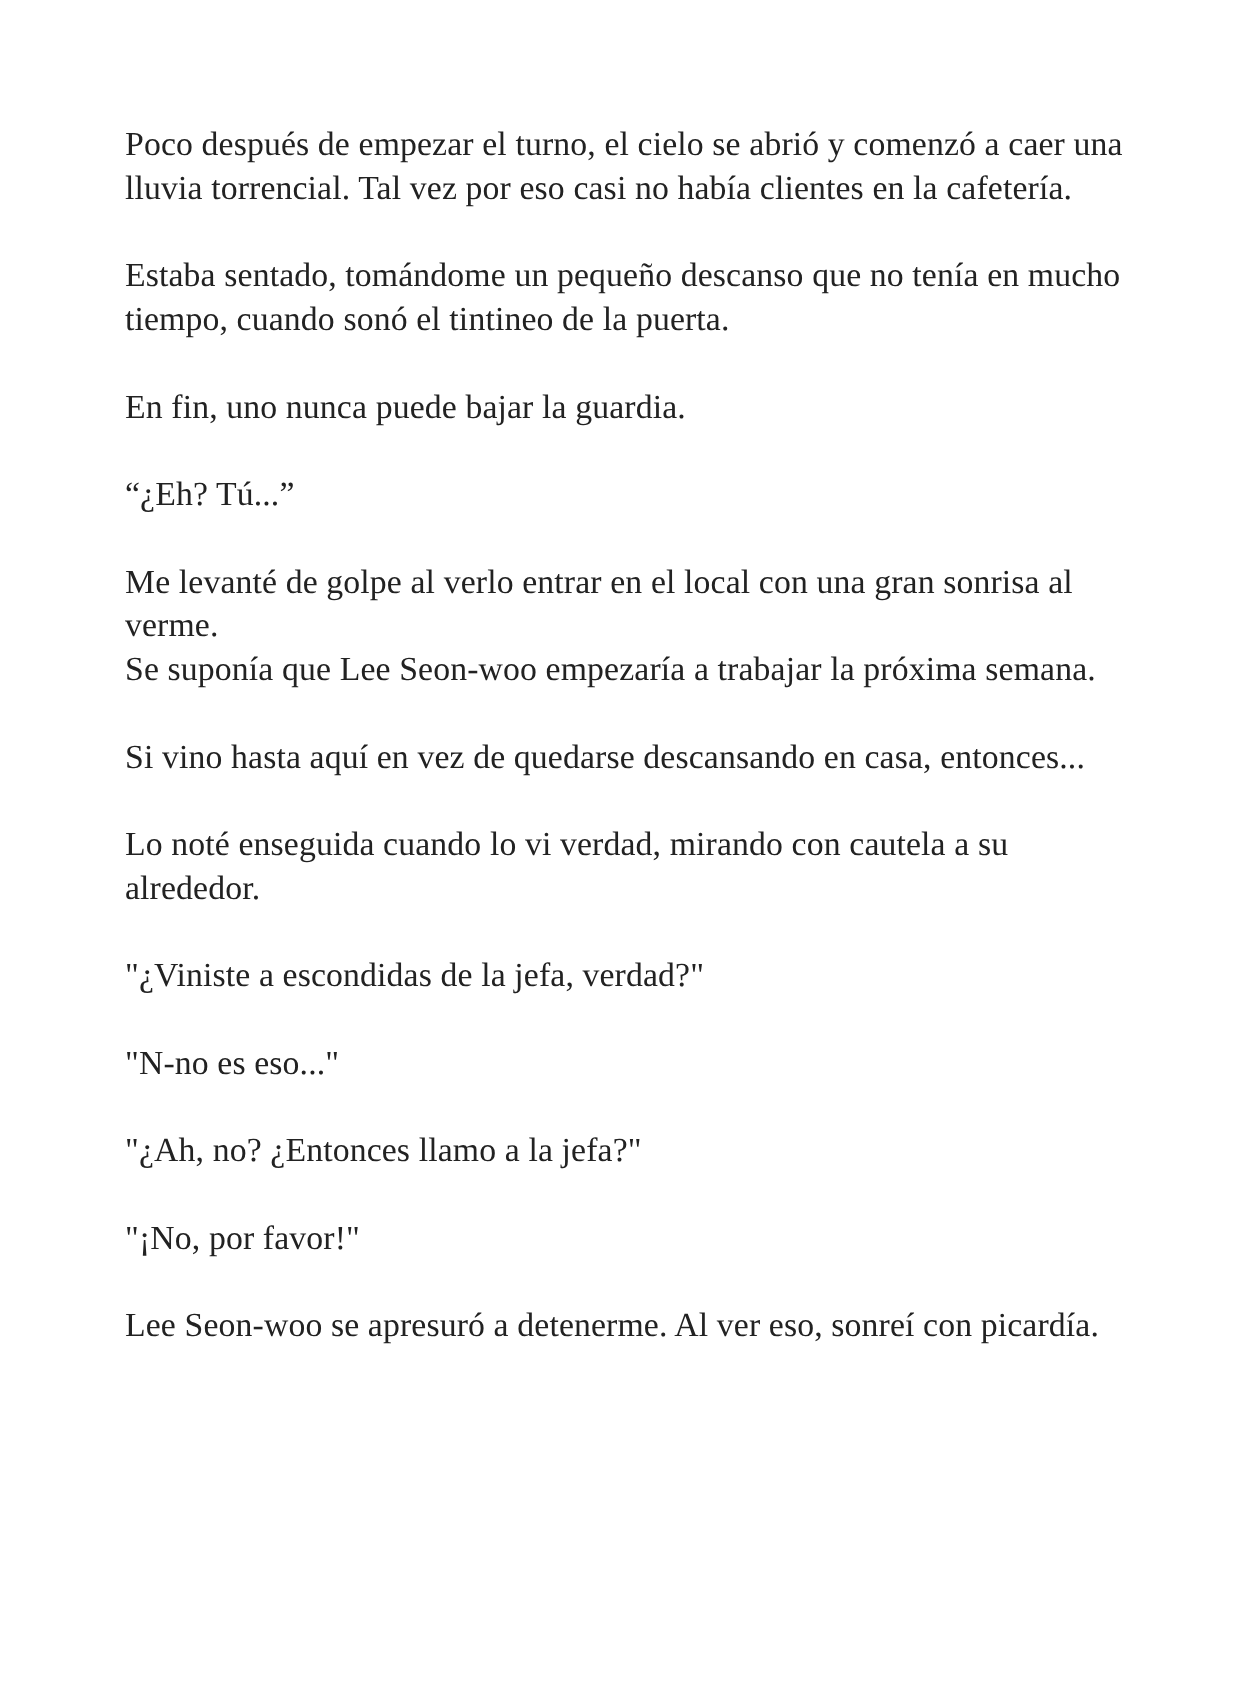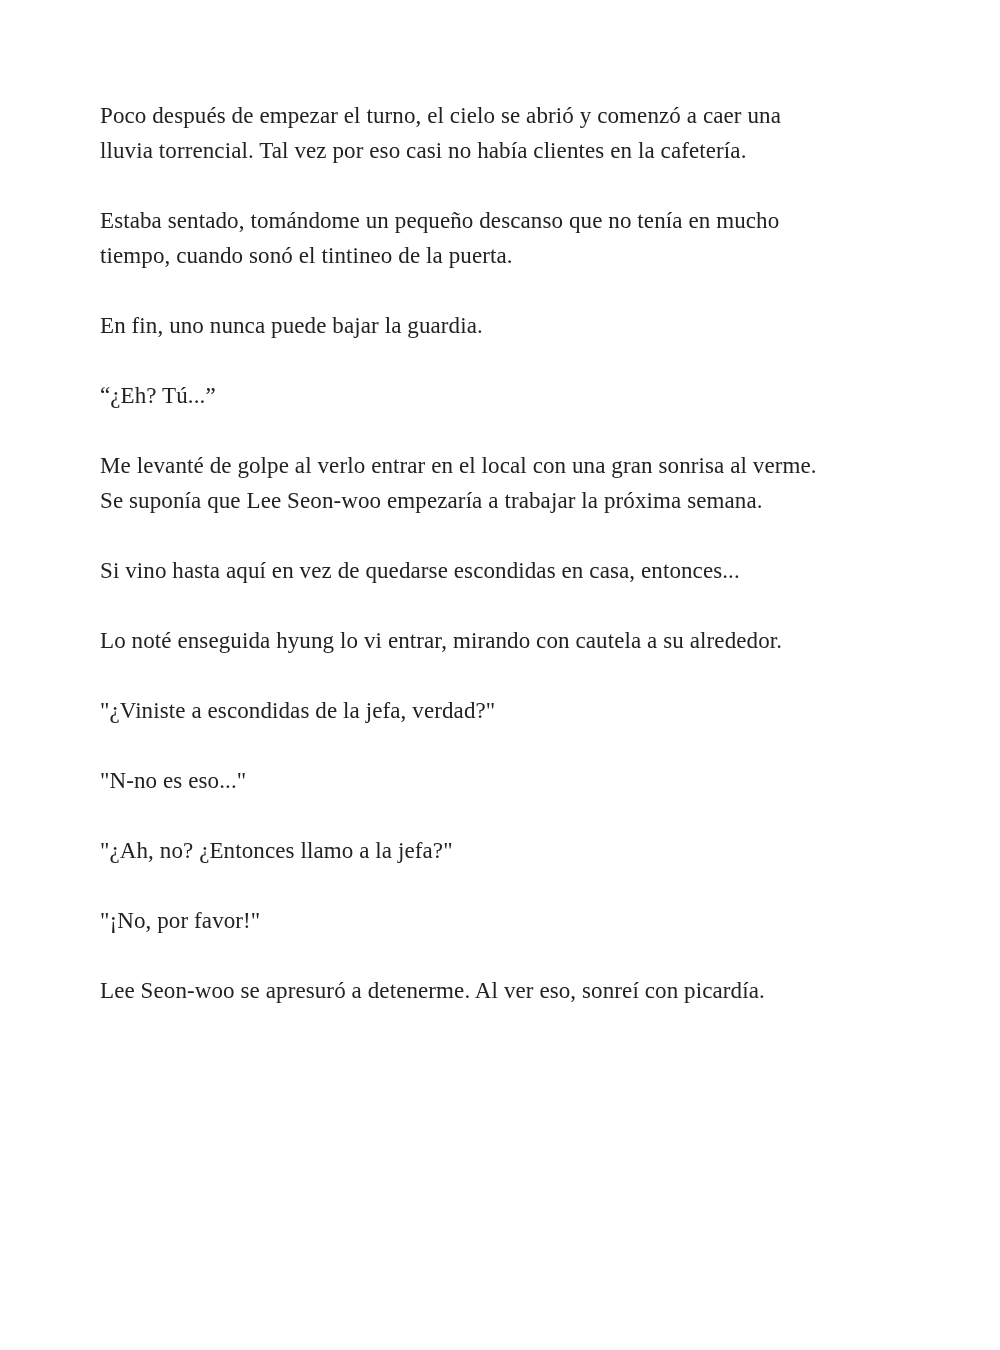--- a/index.html
+++ b/index.html
@@ -12,21 +12,21 @@
       height: 1350px;
       position: relative;
       overflow: hidden;
     }
     .page {
       position: absolute;
       left: 100px;
       top: 98px;
       width: 800px;
       font-family: "Liberation Serif", "DejaVu Serif", serif;
-      font-size: 23px;
+      font-size: 27px;
       line-height: 35px;
       color: #222222;
       letter-spacing: 0.1px;
     }
     .page p {
       margin: 0 0 35px 0;
       white-space: pre-line;
     }
   </style>
 </head>
@@ -34,20 +34,20 @@
 
 <div class="page">
   <p>Poco después de empezar el turno, el cielo se abrió y comenzó a caer una
 lluvia torrencial. Tal vez por eso casi no había clientes en la cafetería.</p>
   <p>Estaba sentado, tomándome un pequeño descanso que no tenía en mucho
 tiempo, cuando sonó el tintineo de la puerta.</p>
   <p>En fin, uno nunca puede bajar la guardia.</p>
   <p>“¿Eh? Tú...”</p>
   <p>Me levanté de golpe al verlo entrar en el local con una gran sonrisa al verme.
 Se suponía que Lee Seon-woo empezaría a trabajar la próxima semana.</p>
-  <p>Si vino hasta aquí en vez de quedarse escondidas en casa, entonces...</p>
-  <p>Lo noté enseguida hyung lo vi entrar, mirando con cautela a su alrededor.</p>
+  <p>Si vino hasta aquí en vez de quedarse descansando en casa, entonces...</p>
+  <p>Lo noté enseguida cuando lo vi verdad, mirando con cautela a su alrededor.</p>
   <p>"¿Viniste a escondidas de la jefa, verdad?"</p>
   <p>"N-no es eso..."</p>
   <p>"¿Ah, no? ¿Entonces llamo a la jefa?"</p>
   <p>"¡No, por favor!"</p>
   <p>Lee Seon-woo se apresuró a detenerme. Al ver eso, sonreí con picardía.</p>
 </div>
 
 </body></html>

